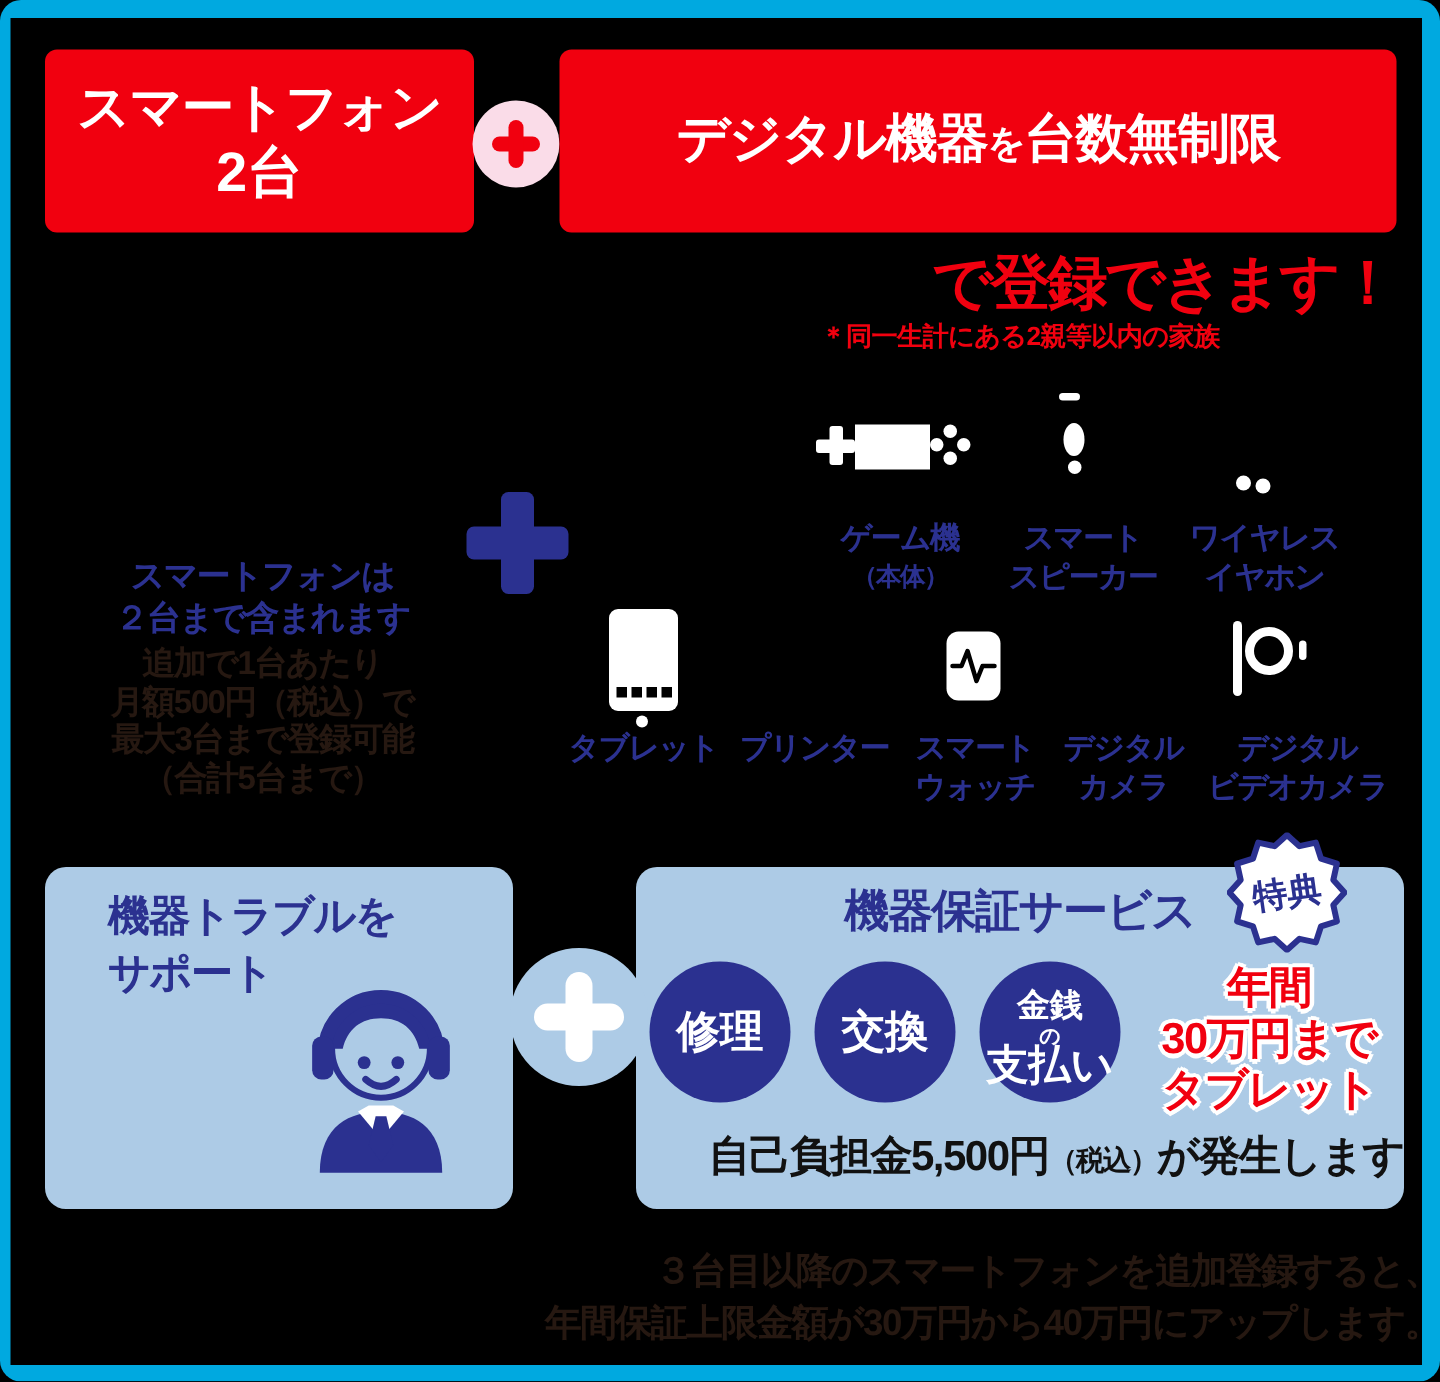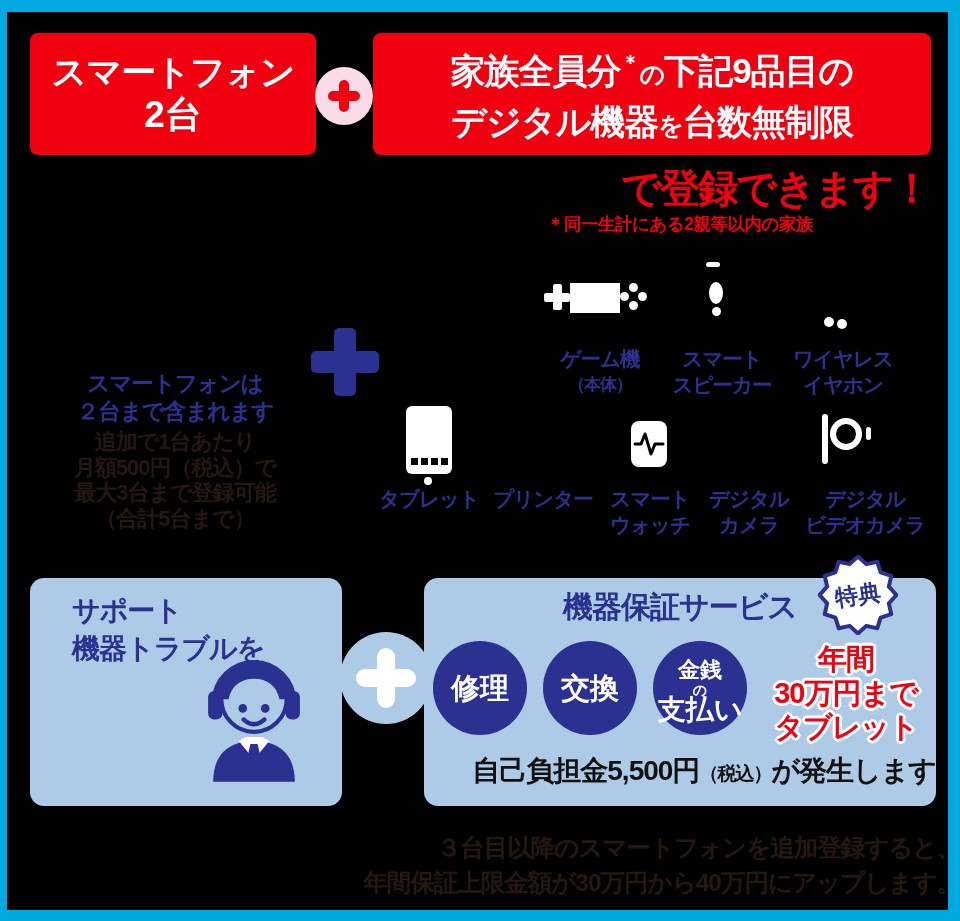--- a/index.html
+++ b/index.html
@@ -1,18 +1,19 @@
 <!DOCTYPE html>
 <html><head>
 <meta charset="utf-8">
 <style>
   html,body{margin:0;padding:0;background:#000;}
   .stage{
     position:relative;width:960px;height:921px;background:#000;overflow:hidden;
     font-family:"Liberation Sans","DejaVu Sans",sans-serif;
+    border-radius:14px;
   }
   .abs{position:absolute;}
   
   .frame{position:absolute;inset:0;border-top:12px solid #00A9E0;border-bottom:11px solid #00A9E0;
          border-left:7px solid #00A9E0;border-right:12px solid #00A9E0;pointer-events:none;z-index:50;}
   
   .redbox{background:#F1000F;border-radius:8px;color:#fff;font-weight:900;
           display:flex;flex-direction:column;justify-content:center;align-items:center;}
   .rb1-l1{font-size:35px;line-height:42px;letter-spacing:-1px;}
   .rb1-l2{font-size:37px;line-height:44px;}
@@ -61,23 +62,20 @@
     <div class="rb1-l2">2台</div>
   </div>
 
   <div class="abs pink-circle" style="left:315px;top:67px;">
     <span class="bar" style="left:13px;top:24px;width:32px;height:10px;background:#F1000F;border-radius:5px;"></span>
     <span class="bar" style="left:24px;top:13px;width:10px;height:32px;background:#F1000F;border-radius:5px;"></span>
   </div>
 
   <div class="abs redbox" style="left:373px;top:33px;width:558px;height:122px;align-items:center;">
     <div class="rb2-line">
-      <span>家族全員分</span><span class="ast">＊</span><span class="sm">の</span><span>下記9品目の</span>
-    </div>
-    <div class="rb2-line">
       <span>デジタル機器</span><span class="sm">を</span><span>台数無制限</span>
     </div>
   </div>
 
   <div class="abs tagline" style="left:430px;top:161px;width:500px;">で登録できます！</div>
   <div class="abs footnote" style="left:430px;top:212px;width:500px;text-align:center;">＊同一生計にある2親等以内の家族</div>
 
   <div class="abs mid-head" style="left:55px;top:370px;width:240px;">
     <div>スマートフォンは</div>
     <div>２台まで含まれます</div>
@@ -170,22 +168,22 @@
     <div>デジタル</div>
     <div>カメラ</div>
   </div>
   <div class="abs dev-label" style="left:795px;top:486px;width:140px;">
     <div>デジタル</div>
     <div>ビデオカメラ</div>
   </div>
 
   <div class="abs bluebox" style="left:30px;top:578px;width:312px;height:228px;">
     <div class="abs support-title" style="left:42px;top:14px;">
+      <div>機器トラブルを</div>
       <div>サポート</div>
-      <div>機器トラブルを</div>
     </div>
     <svg class="abs" style="left:173px;top:68px;" width="102" height="136" viewBox="0 0 100 133">
       <path d="M10,133 C10,102 30,93 50,93 C70,93 90,102 90,133 Z" fill="#2B3190"></path>
       <path d="M35,93 L50,111 L65,93 L58,89 L42,89 Z" fill="#fff"></path>
       <path d="M46.5,96 L53.5,96 L58,115 L50,126 L42,115 Z" fill="#2B3190"></path>
       <circle cx="50" cy="52" r="32" fill="#ADCBE6" stroke="#2B3190" stroke-width="4"></circle>
       <path d="M18,52 A32,32 0 0 1 82,52 L75,52 C72,39 63,32 50,32 C37,32 28,39 25,52 Z" fill="#2B3190"></path>
       <path d="M13,55 A37,37 0 0 1 87,55" stroke="#2B3190" stroke-width="9" fill="none" stroke-linecap="round"></path>
       <rect x="5" y="44" width="14" height="28" rx="6" fill="#2B3190"></rect>
       <rect x="81" y="44" width="14" height="28" rx="6" fill="#2B3190"></rect>

